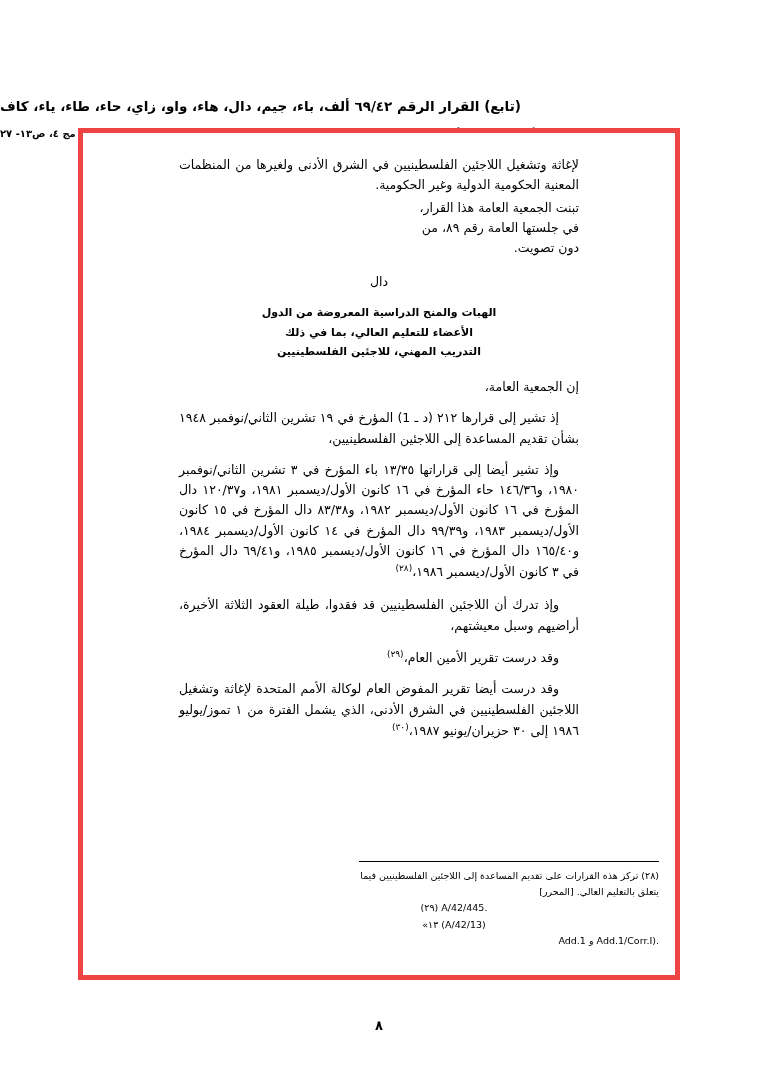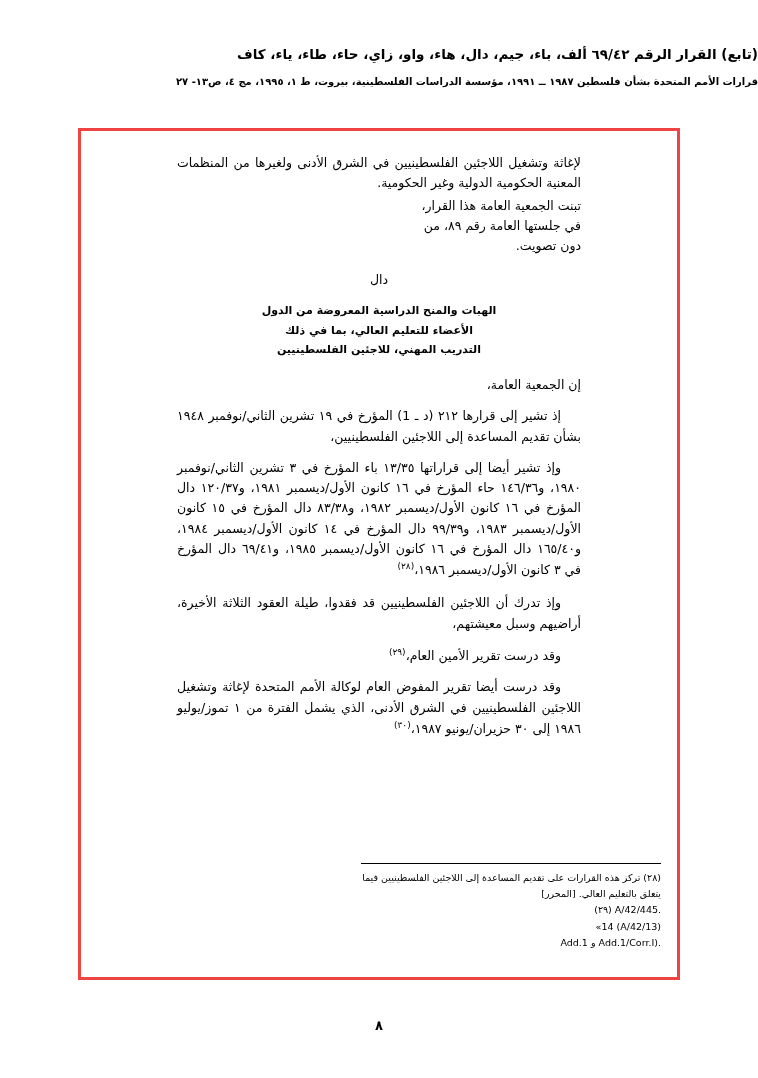--- a/index.html
+++ b/index.html
@@ -16,22 +16,22 @@
     overflow: hidden;
   }
   .page {
     position: relative;
     width: 758px;
     height: 1078px;
     box-sizing: border-box;
   }
   
   .header {
-    text-align: right;
-    padding-top: 44px;
+    text-align: left;
+    padding-top: 96px;
   }
   .header-title {
     font-size: 13.5px;
     font-weight: bold;
     letter-spacing: 0px;
     line-height: 1.5;
     direction: rtl;
   }
   .header-sub {
     font-size: 10px;
@@ -40,21 +40,21 @@
     line-height: 1.5;
     direction: rtl;
   }
   
   .frame {
     position: absolute;
     left: 78px;
     top: 128px;
     width: 602px;
     height: 852px;
-    border: 3px solid #ef4444;
+    border: 5px solid #ef4444;
     box-sizing: border-box;
     background: #ffffff;
   }
   .frame-inner {
     position: absolute;
     left: 0;
     top: 0;
     right: 0;
     bottom: 0;
     padding: 22px 96px 10px 96px;
@@ -119,21 +119,21 @@
   .footnote .ltr {
     direction: ltr;
     unicode-bidi: embed;
     display: inline-block;
   }
   .fn-line-right {
     text-align: right;
     padding-left: 210px;
   }
   .fn-line-right2 {
-    text-align: right;
+    text-align: center;
     padding-left: 150px;
   }
   
   .page-number {
     position: absolute;
     left: 0;
     right: 0;
     top: 1018px;
     text-align: center;
     font-size: 13px;
@@ -181,21 +181,21 @@
       <p class="para indent"><span>وقد درست أيضا تقرير المفوض العام لوكالة الأمم المتحدة لإغاثة وتشغيل اللاجئين الفلسطينيين في الشرق الأدنى، الذي يشمل الفترة من ١ تموز/يوليو ١٩٨٦ إلى ٣٠ حزيران/يونيو ١٩٨٧،</span><span class="sup">(٣٠)</span></p>
 
       <div class="footnote-area">
         <div class="footnote-rule"></div>
 
         <p class="footnote">(٢٨) تركز هذه القرارات على تقديم المساعدة إلى اللاجئين الفلسطينيين فيما</p>
         <p class="footnote fn-line-right">يتعلق بالتعليم العالي.  [المحرر]</p>
 
         <p class="footnote fn-line-right2"><span class="ltr">A/42/445.</span> <span>(٢٩)</span></p>
 
-        <p class="footnote fn-line-right2"><span class="ltr">(A/42/13)</span> <span>14»</span></p>
+        <p class="footnote fn-line-right2"><span class="ltr">(A/42/13)</span> <span>١٣»</span></p>
         <p class="footnote fn-line-right"><span class="ltr">Add.1/Corr.I).</span> <span>و</span> <span class="ltr">Add.1</span></p>
       </div>
 
     </div>
   </div>
 
   <div class="page-number">٨</div>
 
 </div>
 

